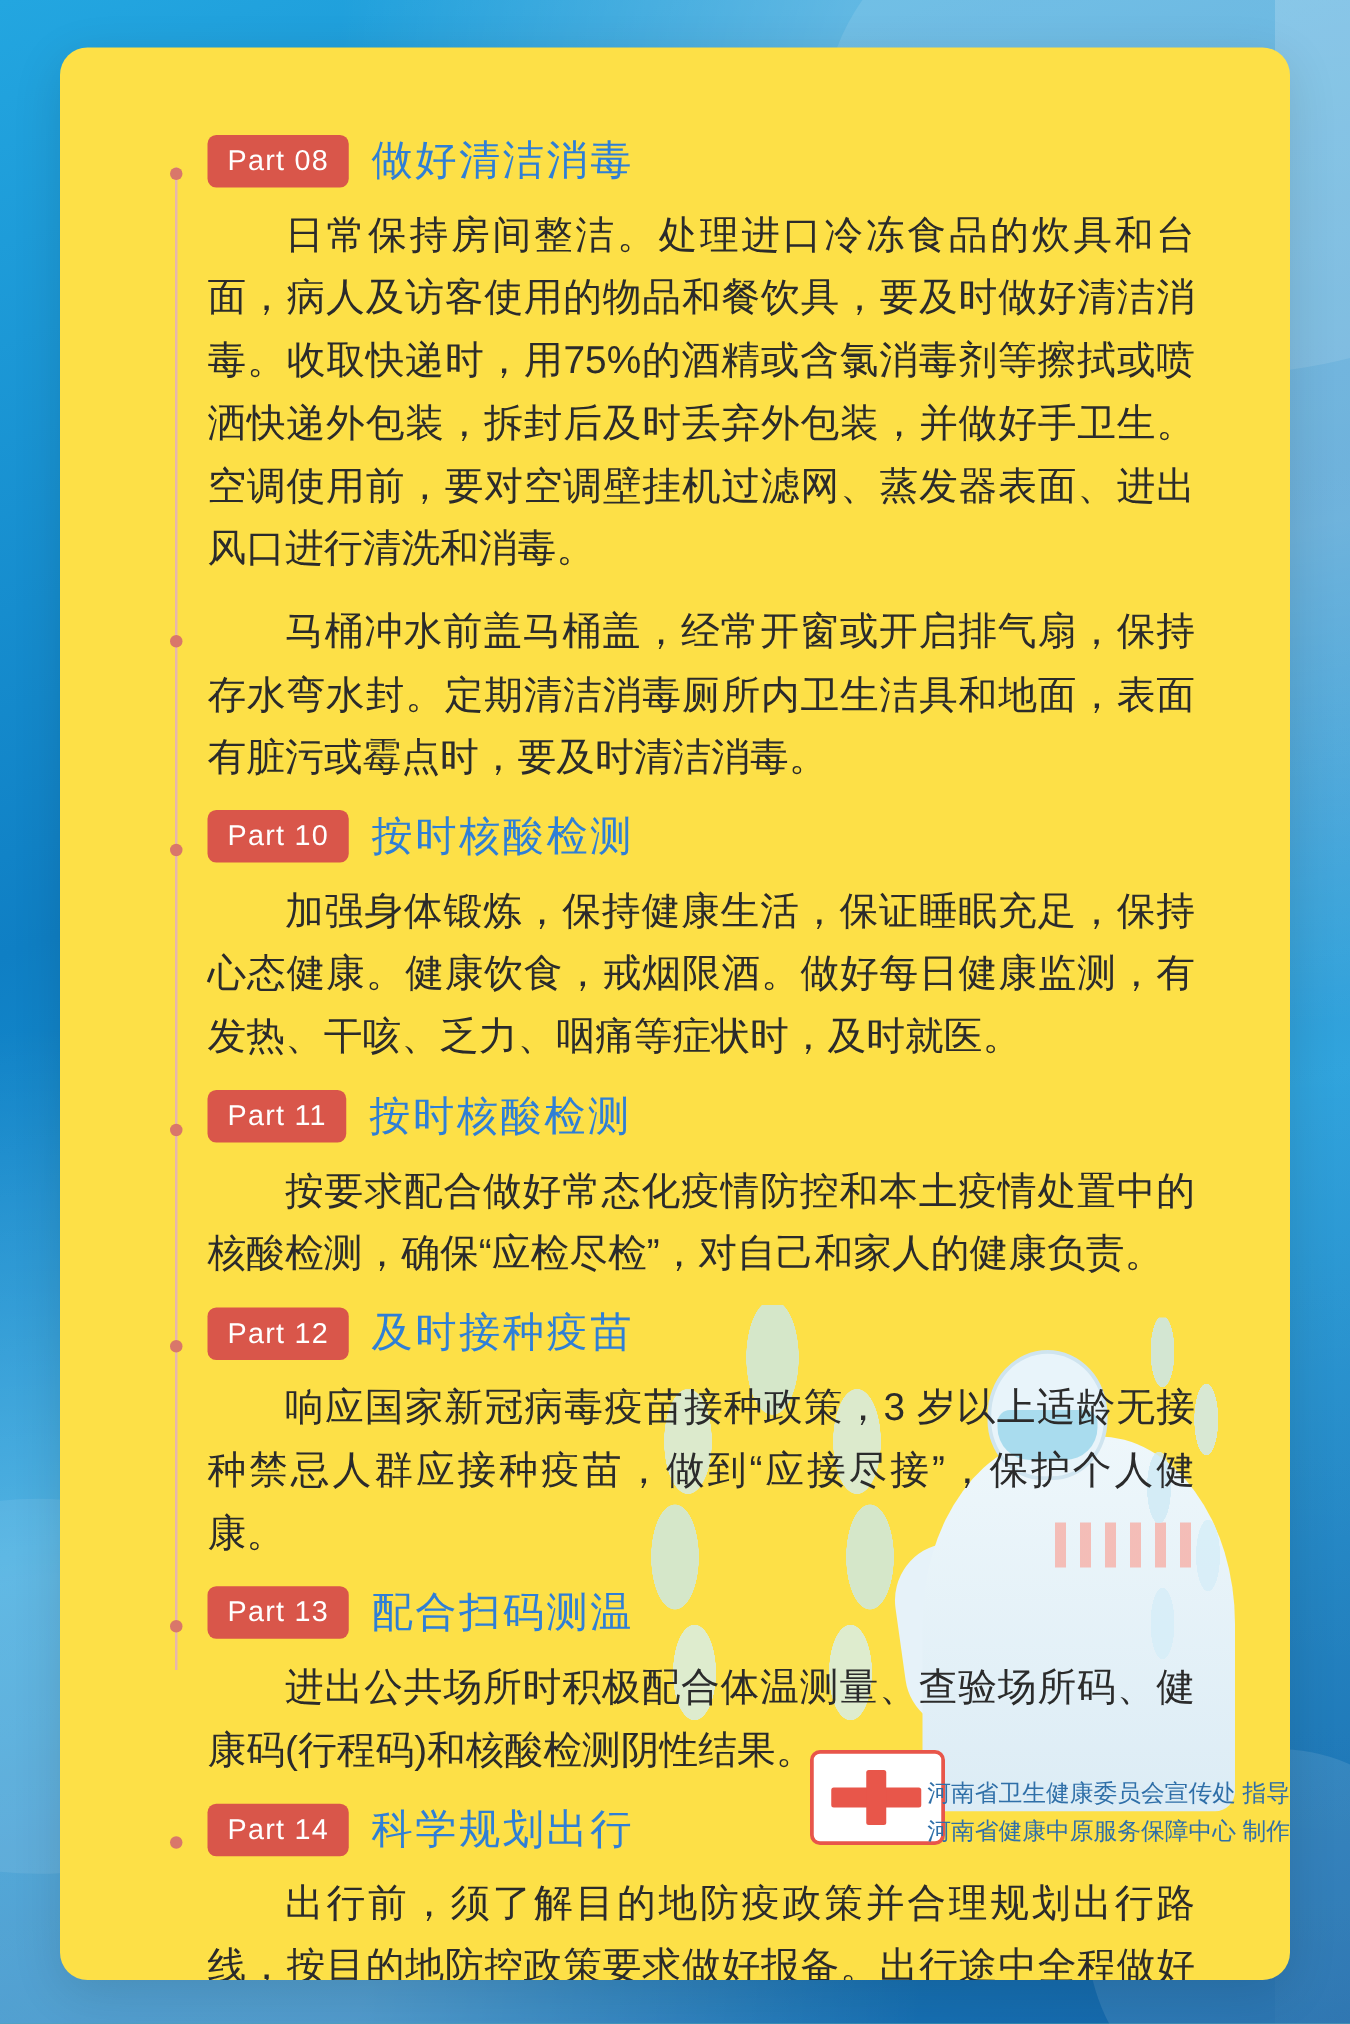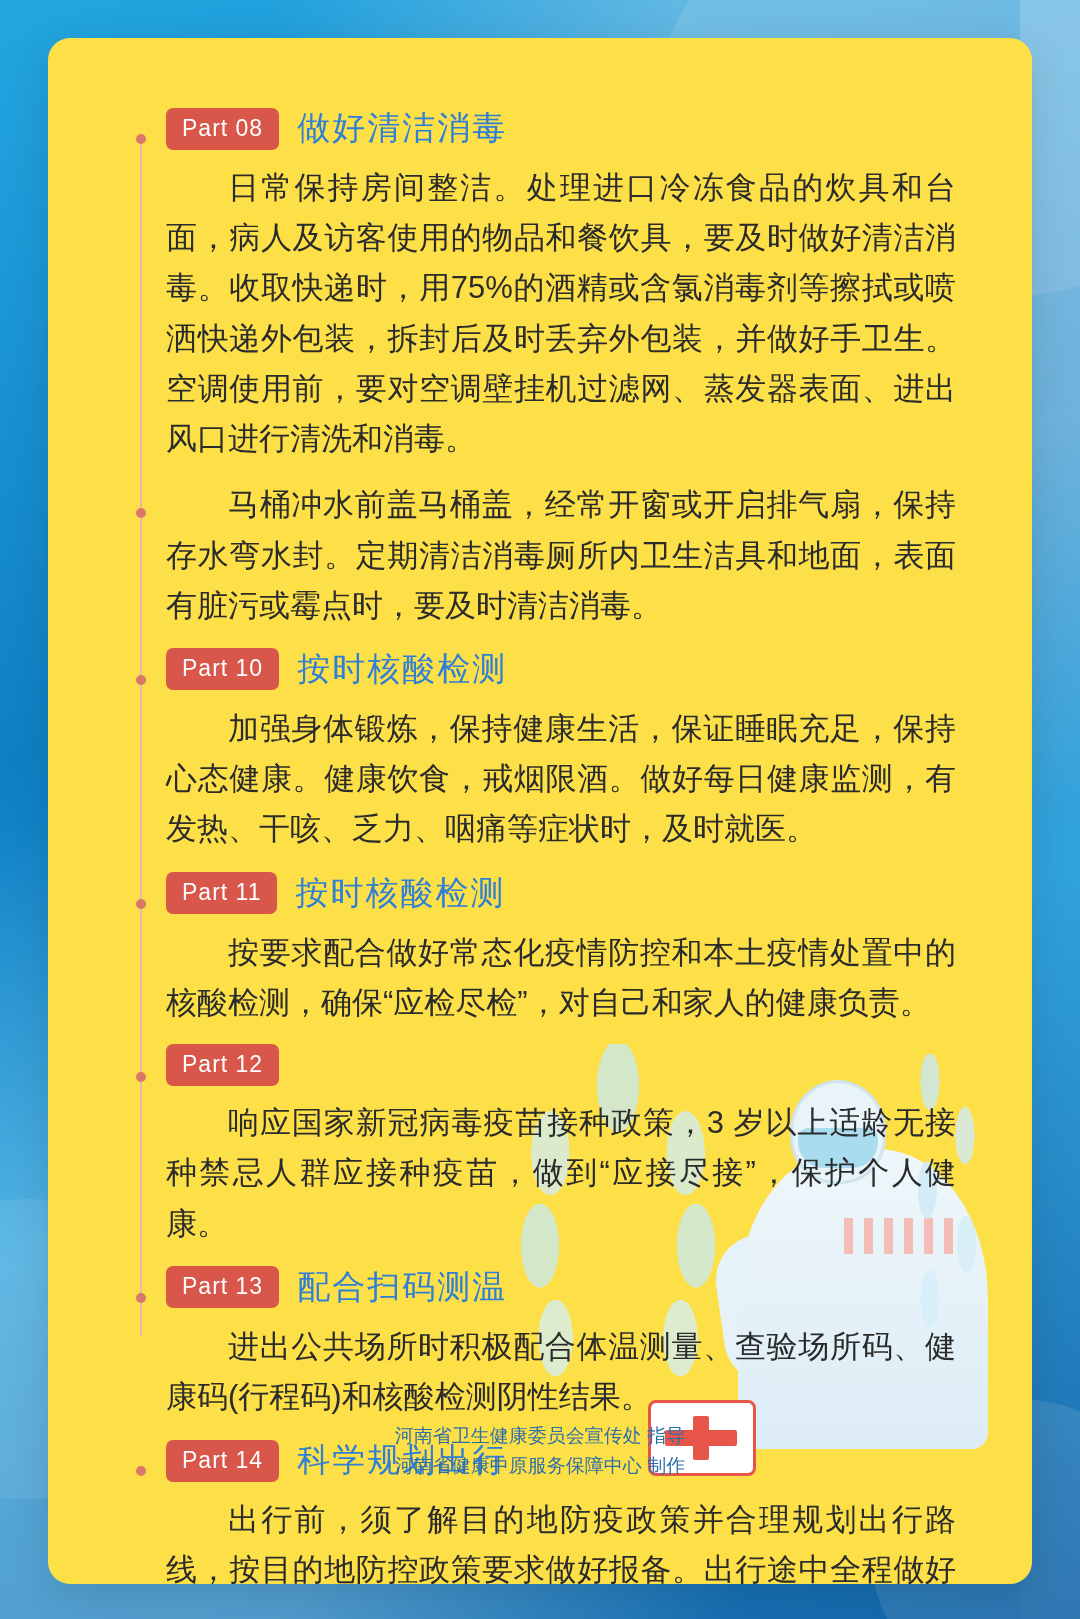--- a/index.html
+++ b/index.html
@@ -180,21 +180,21 @@
     text-indent: 2em;
     font-family: "Liberation Sans", sans-serif;
   }
 
   
   .footer {
     position: absolute;
     left: 0;
     bottom: 104px;
     width: 100%;
-    text-align: center;
+    text-align: right;
     color: #2f6fa8;
     font-size: 19px;
     line-height: 1.55;
   }
   .footer-line { display: block; }
 </style>
 </head>
 <body>
 
 <div class="bg">
@@ -251,20 +251,21 @@
           <span class="badge">Part 11</span>
           <span class="title">按时核酸检测</span>
         </div>
         <p class="body-text">按要求配合做好常态化疫情防控和本土疫情处置中的核酸检测，确保“应检尽检”，对自己和家人的健康负责。</p>
       </div>
 
       <div class="section">
         <span class="dot"></span>
         <div class="head">
           <span class="badge">Part 12</span>
+          <span class="title">及时接种疫苗</span>
         </div>
         <p class="body-text">响应国家新冠病毒疫苗接种政策，3 岁以上适龄无接种禁忌人群应接种疫苗，做到“应接尽接”，保护个人健康。</p>
       </div>
 
       <div class="section">
         <span class="dot"></span>
         <div class="head">
           <span class="badge">Part 13</span>
           <span class="title">配合扫码测温</span>
         </div>

